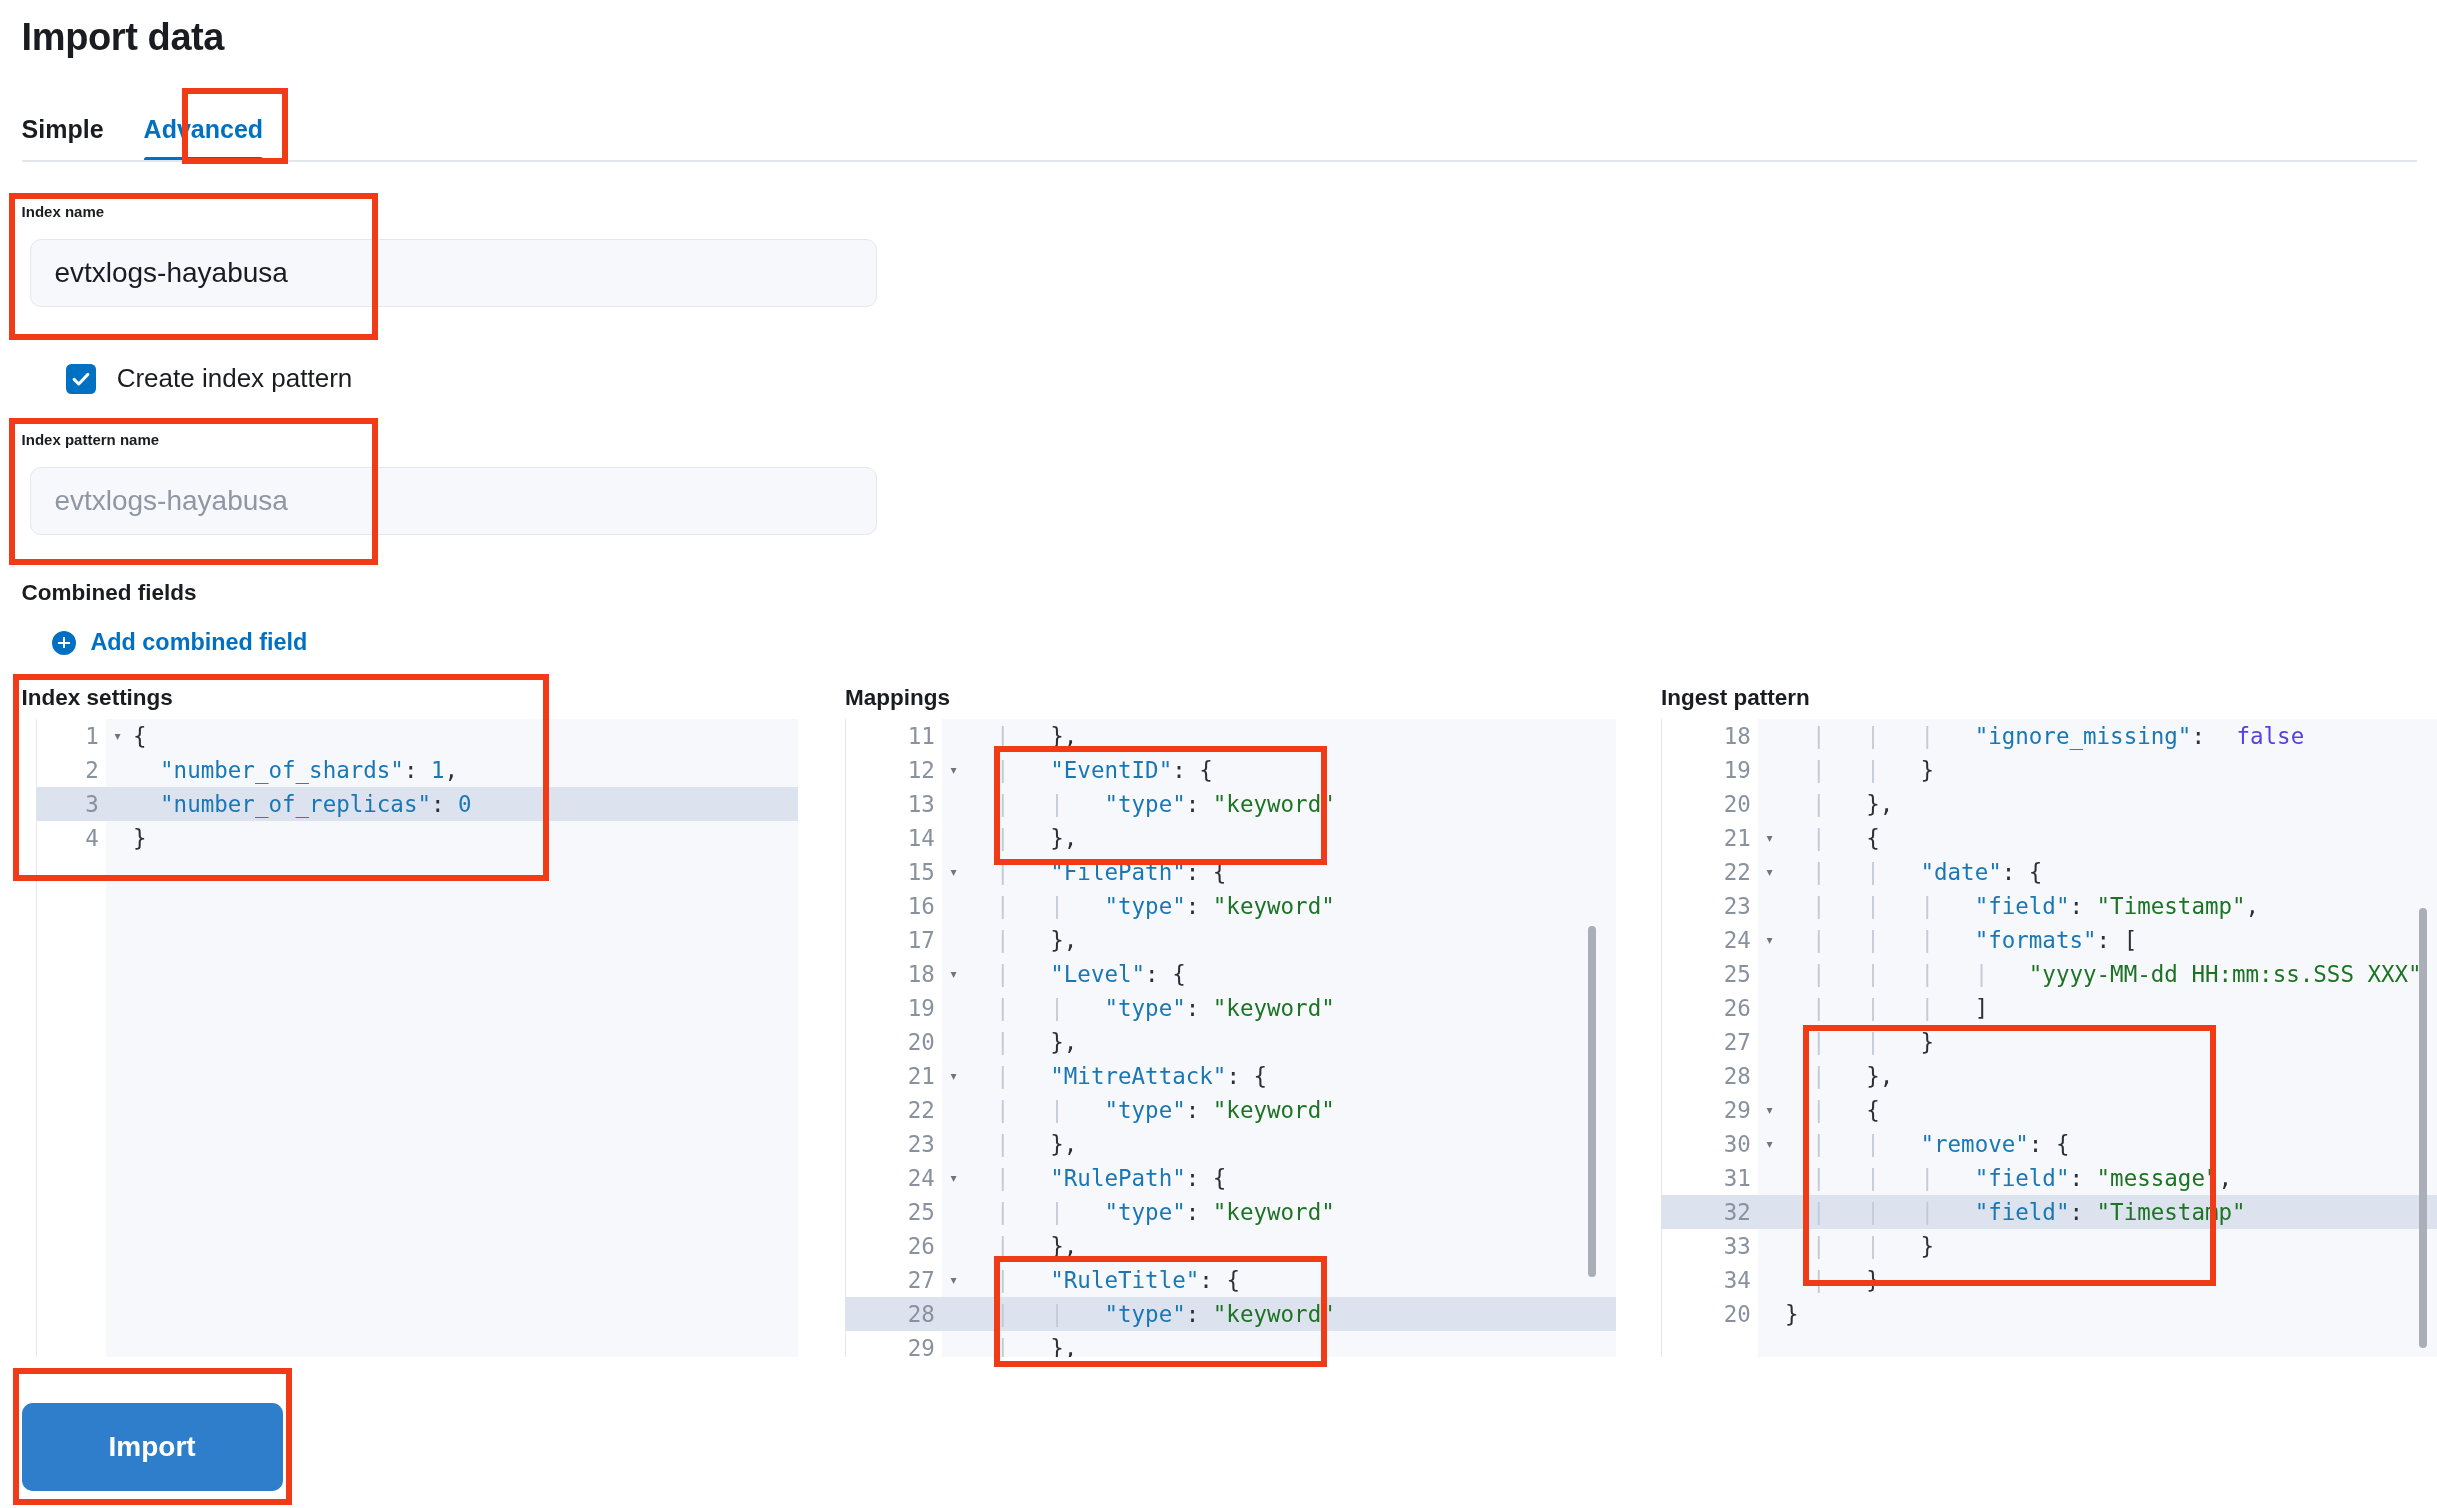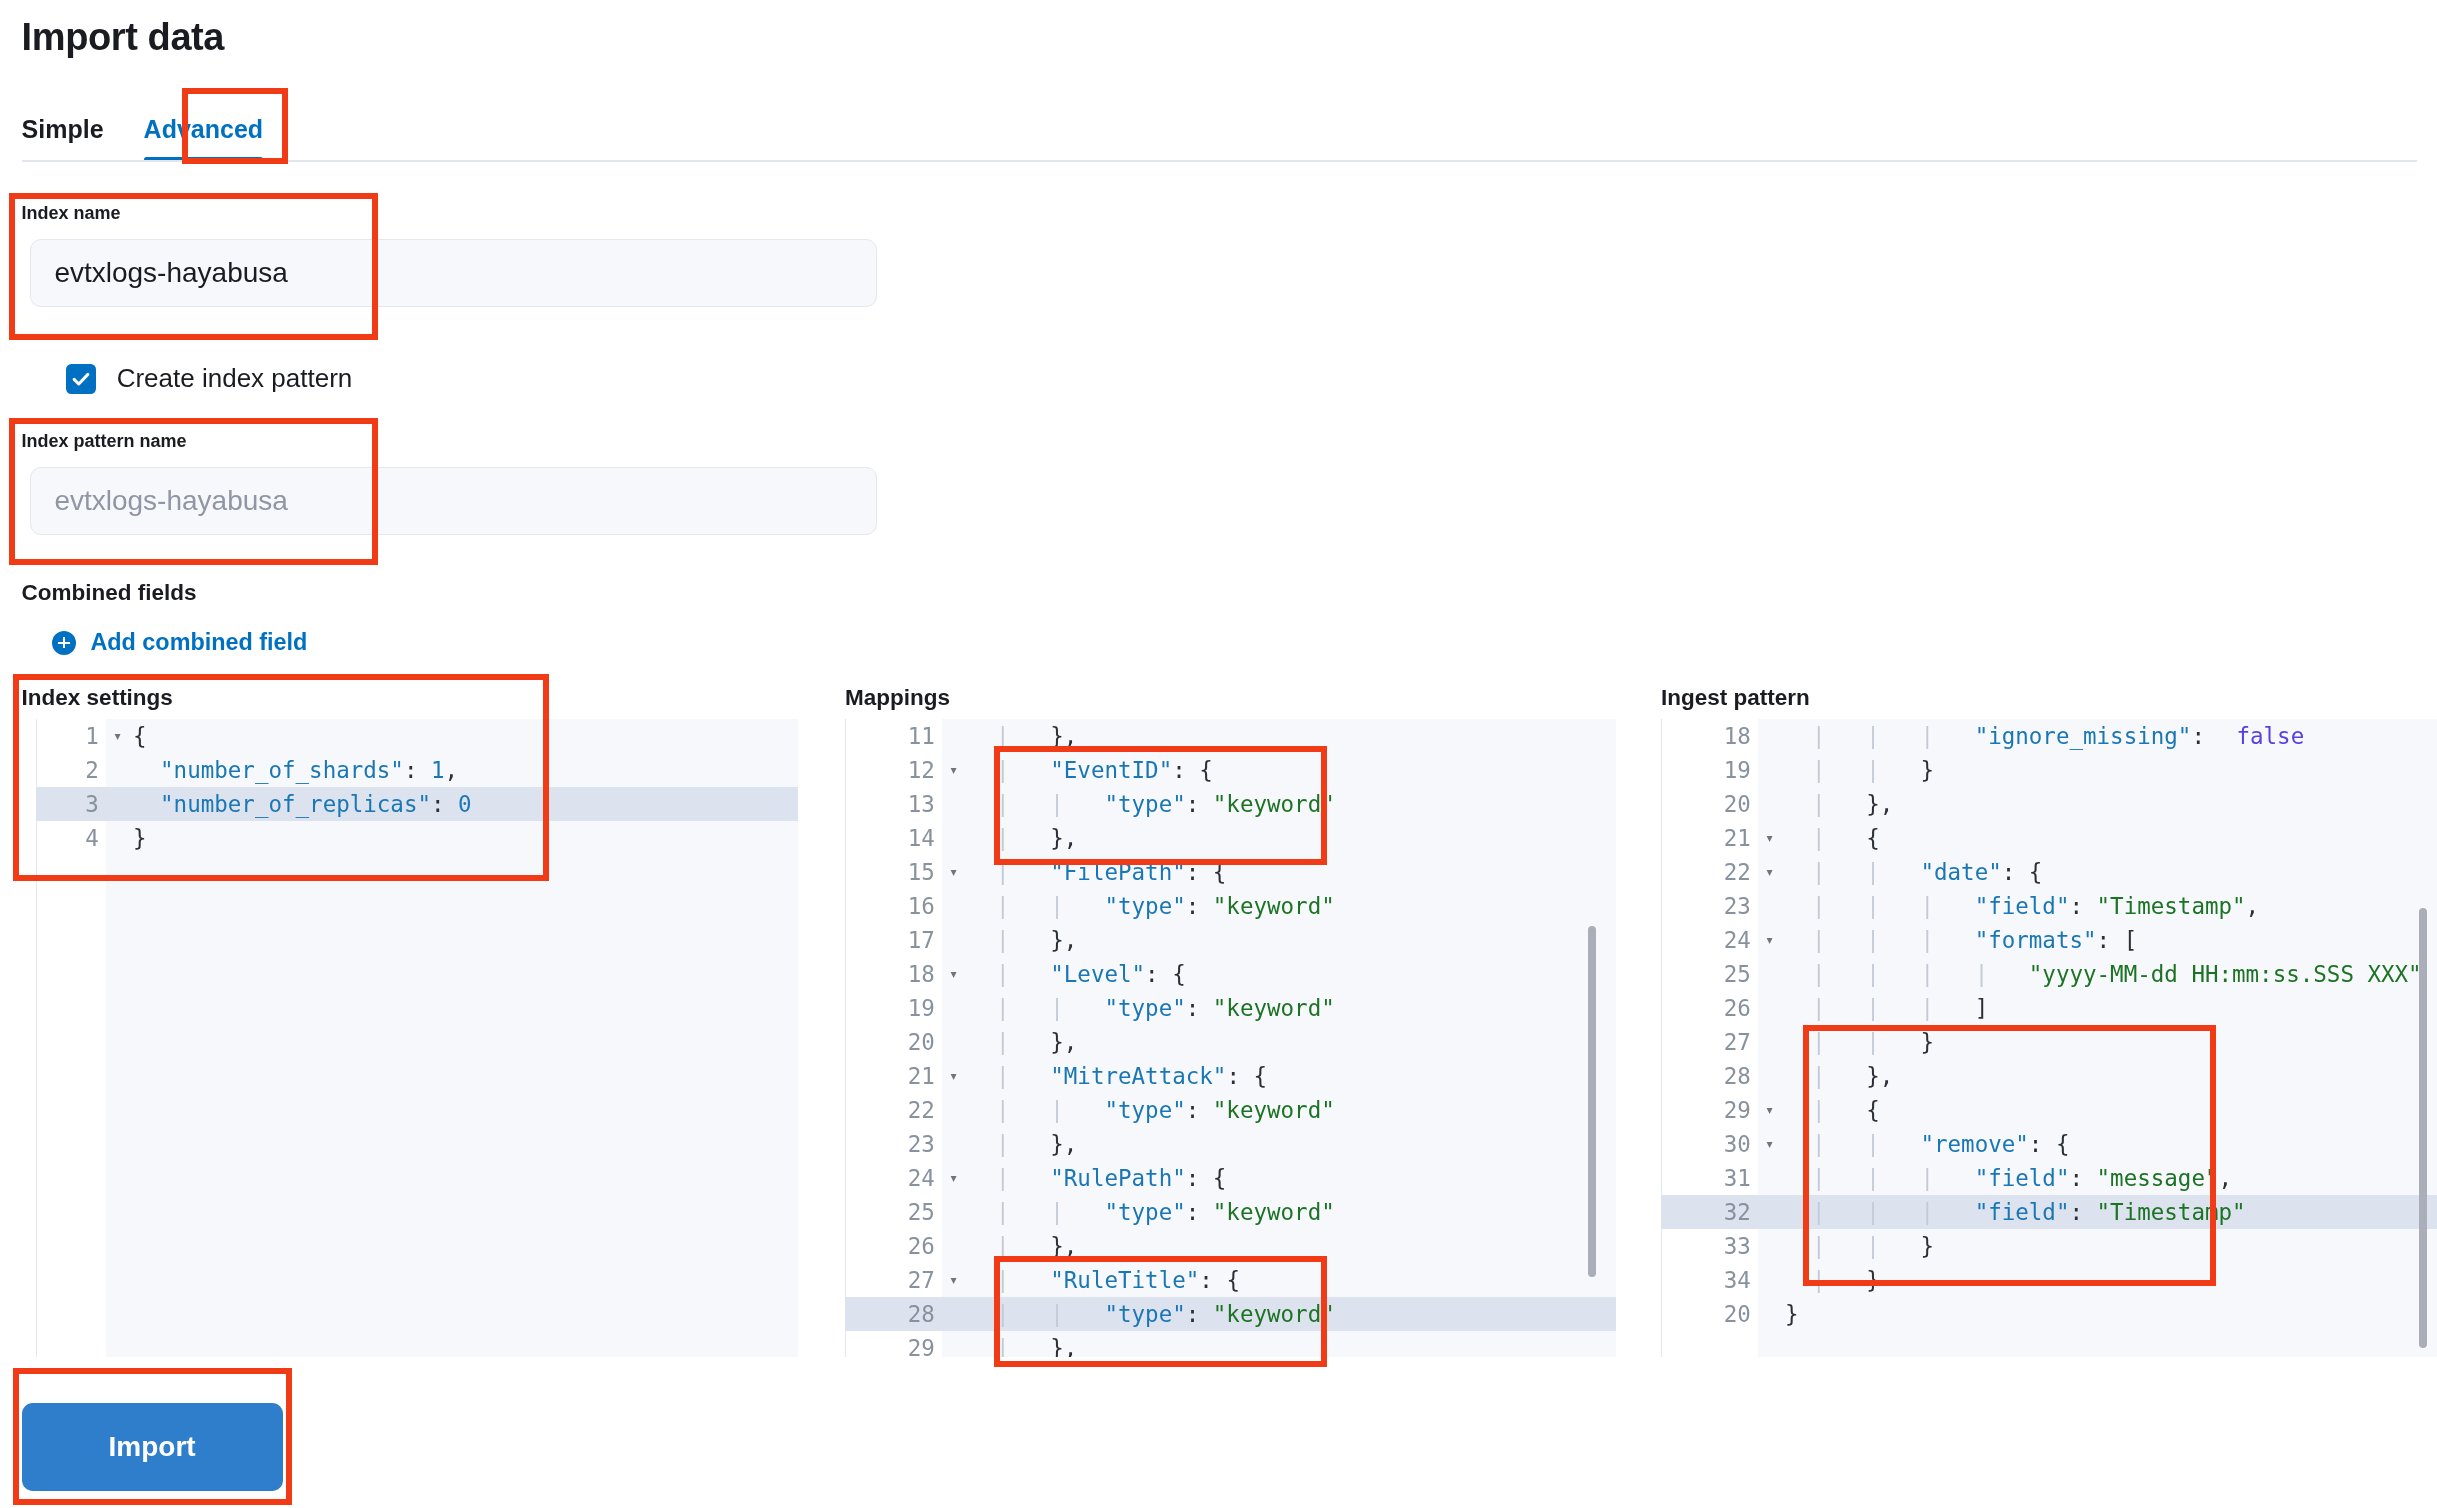--- a/index.html
+++ b/index.html
@@ -39,21 +39,21 @@
     left:20px; right:20px; bottom:0px; height:5.4px;
     background:#0071c2; border-radius:2.7px;
   }
   .tab-underline {
     position:absolute; left:21.6px; top:160px;
     width:2395px; height:1.8px; background:#e3e6ef;
   }
 
   
   .form-label {
-    position:absolute; font-size:18px; font-weight:bold; color:#1a1c21;
+    position:absolute; font-size:15px; font-weight:bold; color:#1a1c21;
   }
   .form-input {
     position:absolute;
     background:#f7f8fc;
     border:0.9px solid #e5e7ee;
     border-radius:10.8px;
     font-size:28px;
     display:flex; align-items:center;
     padding-left:23.4px;
     font-family:"Liberation Sans", sans-serif;

